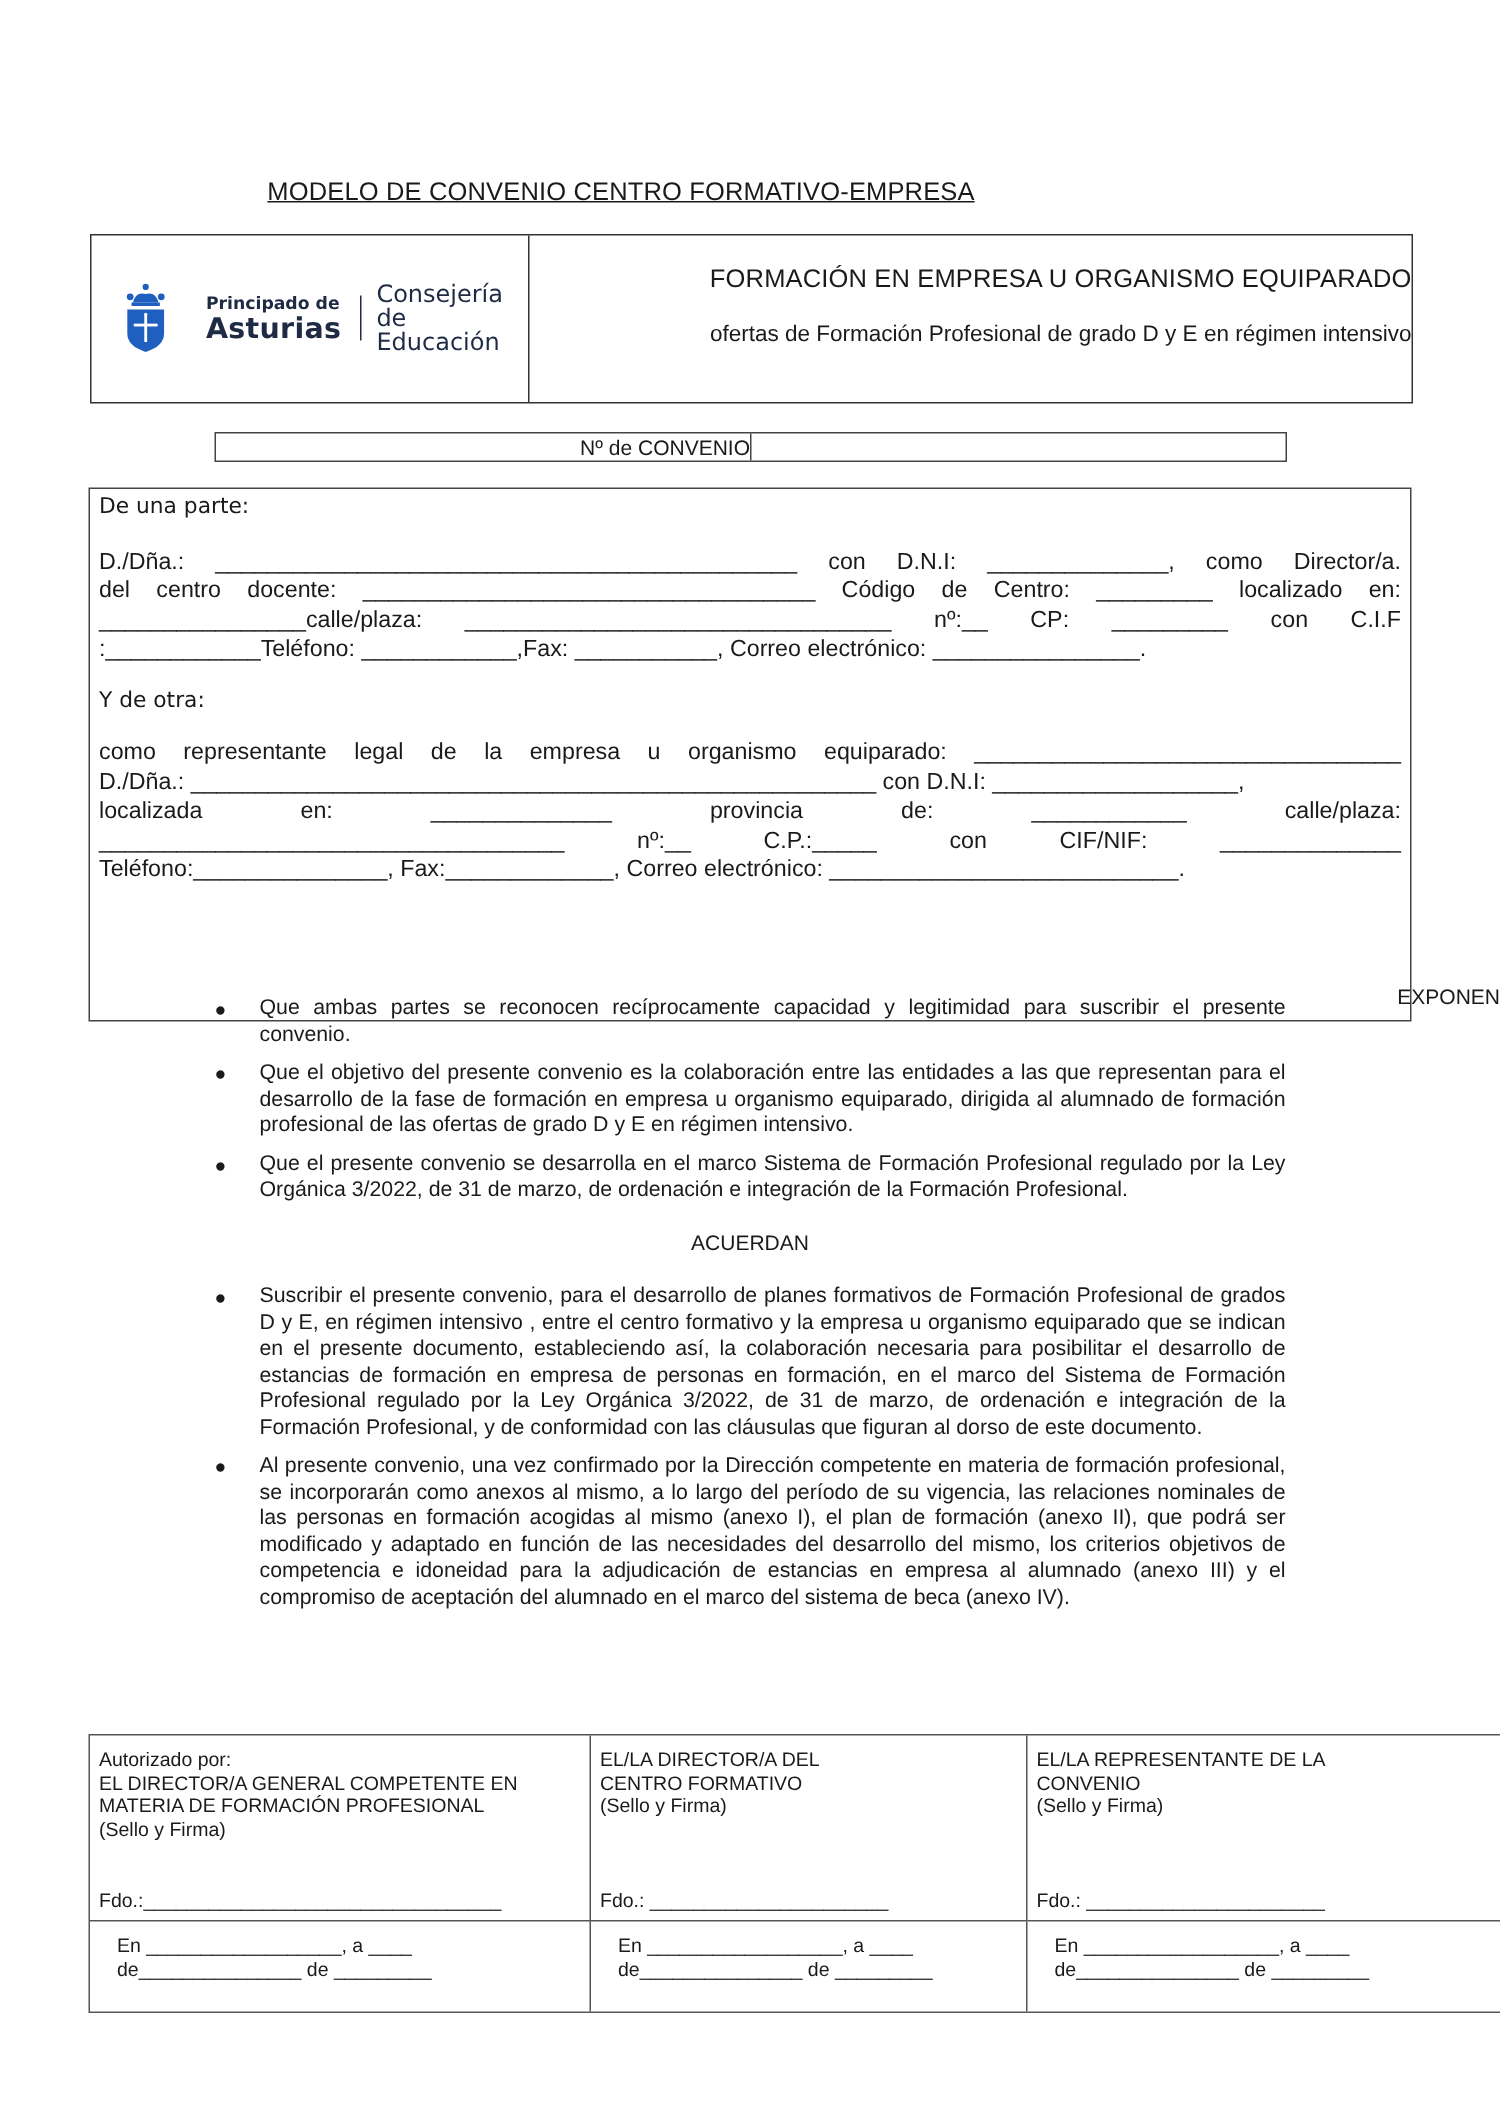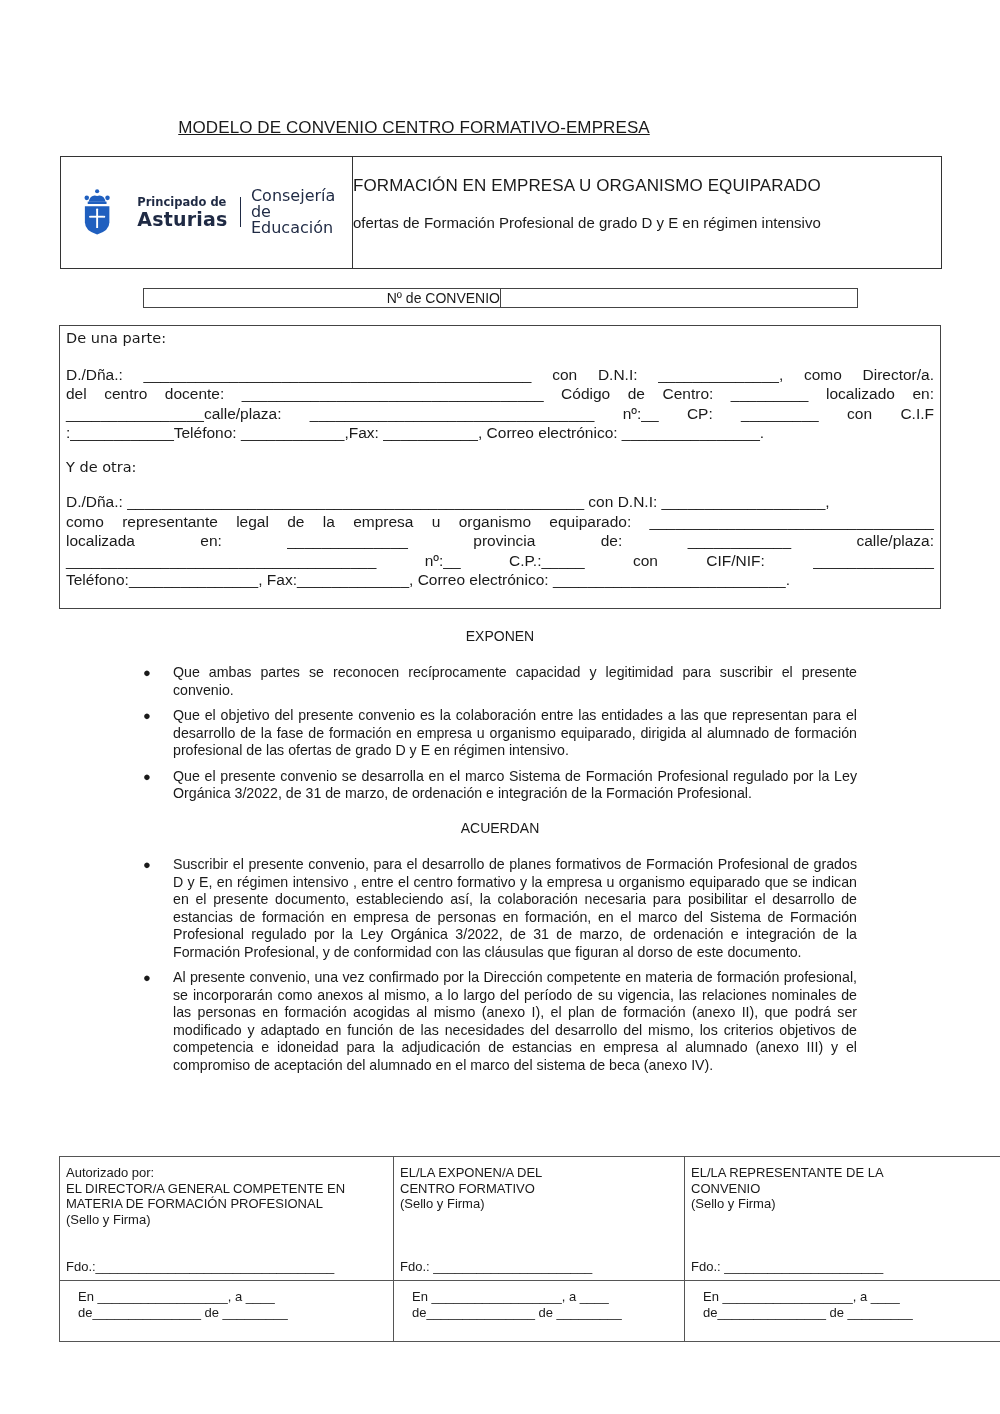--- a/index.html
+++ b/index.html
@@ -7,27 +7,27 @@
   .abs { position:absolute; }
   .title { left:0; width:828px; top:118px; text-align:center; font-size:17px; text-decoration:underline; letter-spacing:0.1px; }
   .header-box { left:60px; top:156px; width:880px; height:111px; border:1px solid #333; display:flex; }
   .logo-cell { width:291px; border-right:1px solid #333; position:relative; }
   .logo-wrap { position:absolute; left:22px; top:30px; display:flex; align-items:center; }
   .logo-text1 { font-family:"DejaVu Sans", sans-serif; font-weight:bold; color:#1f2a44; }
   .logo-principado { font-size:11.5px; line-height:13px; }
   .logo-asturias { font-size:19px; line-height:20px; letter-spacing:0.2px; }
   .logo-sep { width:1.5px; height:30px; background:#1f2a44; margin:0 10px 0 12px; }
   .logo-consejeria { font-family:"DejaVu Sans", sans-serif; font-size:16px; line-height:16px; color:#1f2a44; }
-  .head-cell { flex:1; text-align:left; }
+  .head-cell { flex:1; text-align:right; }
   .head-title { margin-top:19px; font-size:17px; letter-spacing:0.1px; }
   .head-sub { margin-top:17px; font-size:15px; line-height:19px; }
   .conv-table { left:143px; top:288px; width:713px; height:18px; border:1px solid #444; display:flex; }
   .conv-label { width:356px; border-right:1px solid #444; text-align:right; font-size:14px; line-height:18px; }
   .conv-value { flex:1; }
-  .parties { left:59px; top:325px; width:882px; height:284px; border:1px solid #444; box-sizing:border-box; padding:2px 6px 0 6px; font-size:15.5px; line-height:19.5px; }
+  .parties { left:59px; top:325px; width:882px; height:356px; border:1px solid #444; box-sizing:border-box; padding:2px 6px 0 6px; font-size:15.5px; line-height:19.5px; }
   .parties .lbl { font-family:"DejaVu Sans", sans-serif; font-size:14.5px; margin-top:1px; }
   .parties .para { text-align:justify; text-align-last:justify; }
   .parties .para.last { text-align-last:left; }
   .section-head { left:0; width:1000px; text-align:center; font-size:14px; }
   ul.bul { position:absolute; left:142px; width:715px; margin:0; padding:0; list-style:none; font-size:14.2px; line-height:17.5px; }
   ul.bul li { position:relative; padding-left:31px; text-align:justify; margin-bottom:8px; }
   ul.bul li .dot { position:absolute; left:1px; top:0; font-size:13px; }
   .sign-table { left:59px; top:1156px; width:960px; height:186px; border:1px solid #555; box-sizing:border-box; display:grid; grid-template-columns:334px 291px 1fr; grid-template-rows:124px 1fr; font-size:13px; line-height:15.5px; }
   .sign-cell { border-right:1px solid #555; border-bottom:1px solid #555; position:relative; padding:8px 6px 0 6px; }
   .sign-cell.r { border-right:none; }
@@ -83,28 +83,28 @@
 <div class="abs parties">
   <div class="lbl">De una parte:</div>
   <div style="height:16px"></div>
   <div class="para">D./Dña.: _____________________________________________ con D.N.I: ______________, como Director/a.</div>
   <div class="para">del centro docente: ___________________________________ Código de Centro: _________ localizado en:</div>
   <div class="para">________________calle/plaza: _________________________________ nº:__ CP: _________ con C.I.F</div>
   <div class="para last">:____________Teléfono: ____________,Fax: ___________, Correo electrónico: ________________.</div>
   <div style="height:14px"></div>
   <div class="lbl">Y de otra:</div>
   <div style="height:15px"></div>
+  <div class="para">como representante legal de la empresa u organismo equiparado: _________________________________</div>
   <div class="para last">D./Dña.: _____________________________________________________ con D.N.I: ___________________,</div>
-  <div class="para">como representante legal de la empresa u organismo equiparado: _________________________________</div>
   <div class="para">localizada en: ______________ provincia de: ____________ calle/plaza:</div>
   <div class="para">____________________________________ nº:__ C.P.:_____ con CIF/NIF: ______________</div>
   <div class="para last">Teléfono:_______________, Fax:_____________, Correo electrónico: ___________________________.</div>
 </div>
 
-<div class="abs section-head" style="top:628px;">EXPONEN</div>
+<div class="abs section-head" style="top:656px;text-align:right;">EXPONEN</div>
 <ul class="bul" style="top:664px;">
   <li><span class="dot">●</span><span>Que ambas partes se reconocen recíprocamente capacidad y legitimidad para suscribir el presente convenio.</span></li>
   <li><span class="dot">●</span><span>Que el objetivo del presente convenio es la colaboración entre las entidades a las que representan para el desarrollo de la fase de formación en empresa u organismo equiparado, dirigida al alumnado de formación profesional de las ofertas de grado D y E en régimen intensivo.</span></li>
   <li><span class="dot">●</span><span>Que el presente convenio se desarrolla en el marco Sistema de Formación Profesional regulado por la Ley Orgánica 3/2022, de 31 de marzo, de ordenación e integración de la Formación Profesional.</span></li>
 </ul>
 
 <div class="abs section-head" style="top:820px;">ACUERDAN</div>
 <ul class="bul" style="top:856px;">
   <li><span class="dot">●</span><span>Suscribir el presente convenio, para el desarrollo de planes formativos de Formación Profesional de grados D y E, en régimen intensivo , entre el centro formativo y la empresa u organismo equiparado que se indican en el presente documento, estableciendo así, la colaboración necesaria para posibilitar el desarrollo de estancias de formación en empresa de personas en formación, en el marco del Sistema de Formación Profesional regulado por la Ley Orgánica 3/2022, de 31 de marzo, de ordenación e integración de la Formación Profesional, y de conformidad con las cláusulas que figuran al dorso de este documento.</span></li>
   <li><span class="dot">●</span><span>Al presente convenio, una vez confirmado por la Dirección competente en materia de formación profesional, se incorporarán como anexos al mismo, a lo largo del período de su vigencia, las relaciones nominales de las personas en formación acogidas al mismo (anexo I), el plan de formación (anexo II), que podrá ser modificado y adaptado en función de las necesidades del desarrollo del mismo, los criterios objetivos de competencia e idoneidad para la adjudicación de estancias en empresa al alumnado (anexo III) y el compromiso de aceptación del alumnado en el marco del sistema de beca (anexo IV).</span></li>
@@ -112,21 +112,21 @@
 
 <div class="abs sign-table">
   <div class="sign-cell">
     <div>Autorizado por:</div>
     <div>EL DIRECTOR/A GENERAL COMPETENTE EN</div>
     <div>MATERIA DE FORMACIÓN PROFESIONAL</div>
     <div>(Sello y Firma)</div>
     <div class="fdo">Fdo.:_________________________________</div>
   </div>
   <div class="sign-cell">
-    <div>EL/LA EXPONEN/A DEL</div>
+    <div>EL/LA DIRECTOR/A DEL</div>
     <div>CENTRO FORMATIVO</div>
     <div>(Sello y Firma)</div>
     <div class="fdo">Fdo.: ______________________</div>
   </div>
   <div class="sign-cell r">
     <div>EL/LA REPRESENTANTE DE LA</div>
     <div>CONVENIO</div>
     <div>(Sello y Firma)</div>
     <div class="fdo">Fdo.: ______________________</div>
   </div>

